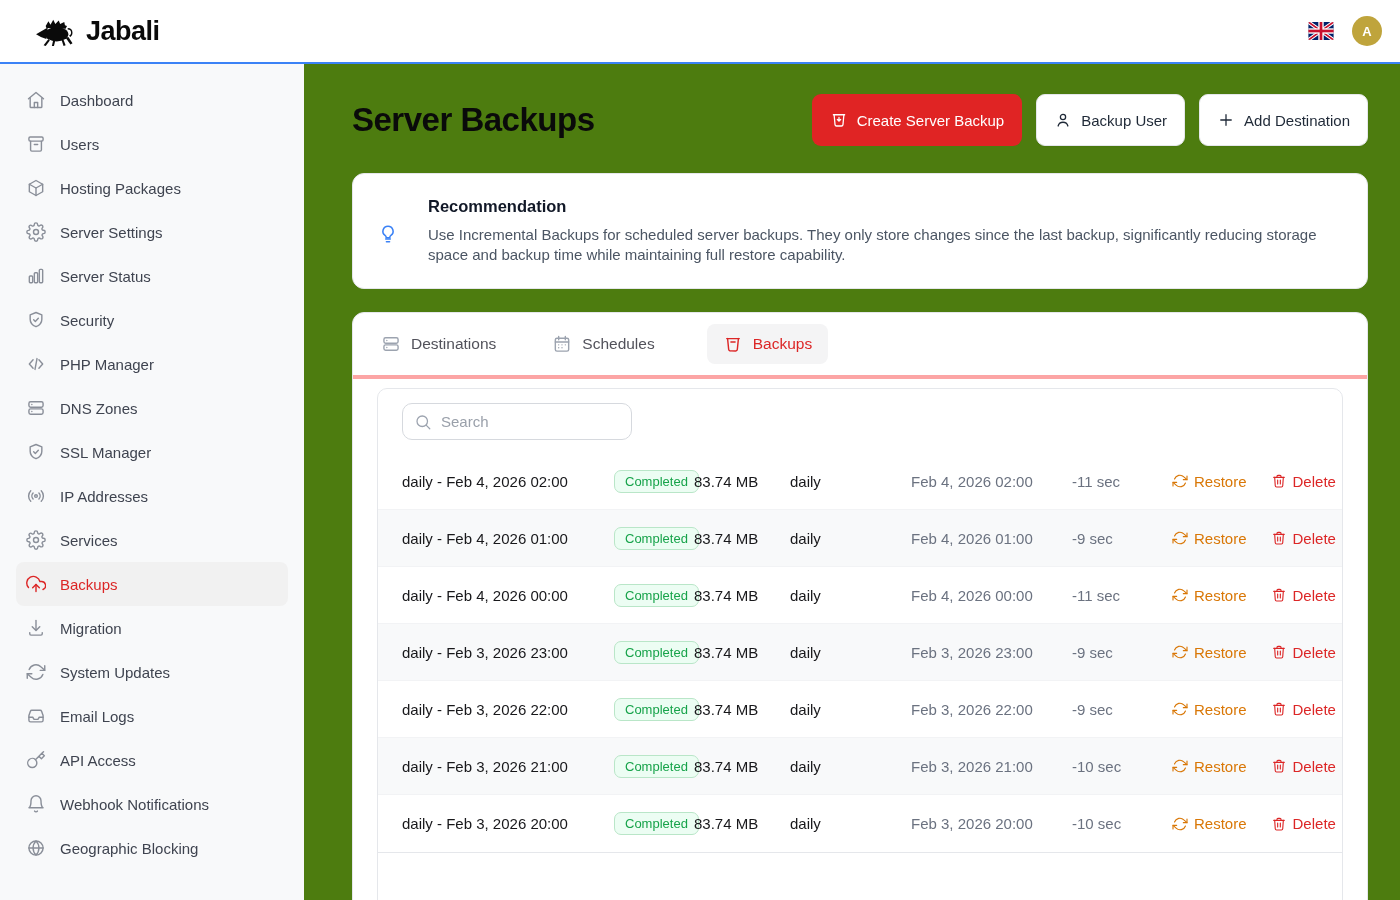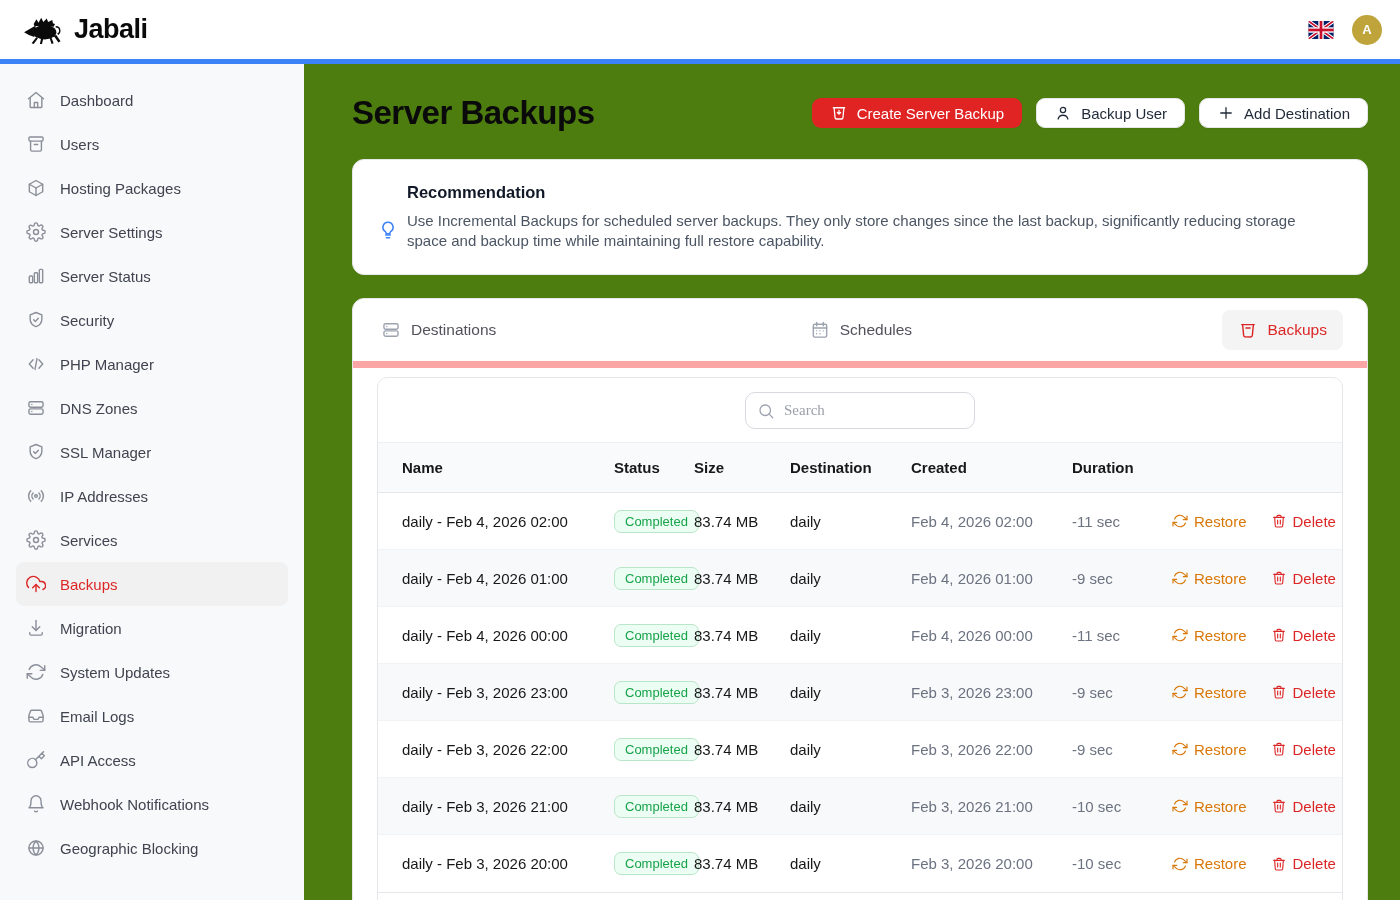--- a/index.html
+++ b/index.html
@@ -9,21 +9,21 @@
     width: 1400px; height: 900px; }
 
   
   .icn { width: 20px; height: 20px; fill: none; stroke: currentColor; stroke-width: 1.7;
     stroke-linecap: round; stroke-linejoin: round; flex: none; }
   .icn.sm { width: 16px; height: 16px; }
   .icn.lg { width: 22px; height: 22px; }
 
   
   .topbar { grid-column: 1 / 3; display: flex; align-items: center; justify-content: space-between;
-    padding: 0 18px 0 22px; background: #fff; border-bottom: 5px solid #3b82f6; }
+    padding: 0 18px 0 34px; background: #fff; border-bottom: 2px solid #3b82f6; }
   .brand { display: flex; align-items: center; gap: 8px; cursor: pointer; }
   .brand-name { font-size: 27px; font-weight: 800; letter-spacing: -0.5px; color: #0a0a0a; }
   .topbar-right { display: flex; align-items: center; gap: 18px; }
   .flag-btn { border: none; background: none; cursor: pointer; display: flex; }
   .flag-btn svg { border-radius: 2px; }
   .avatar { width: 30px; height: 30px; border-radius: 50%; border: none; cursor: pointer;
     background: #bfa43c; color: #fff; font-size: 13px; font-weight: 700;
     display: flex; align-items: center; justify-content: center;
     font-family: "Liberation Sans", sans-serif; }
 
@@ -34,50 +34,50 @@
     color: #3f4450; font-size: 15px; cursor: pointer; }
   .side-item .icn { color: #8a8f99; }
   .side-item.active { background: #f1f1f1; color: #dc2626; }
   .side-item.active .icn { color: #dc2626; }
 
   
   .main { padding: 30px 32px 0 48px; overflow: hidden; background: #4d7c0f; }
   .page-head { display: flex; align-items: center; justify-content: space-between; }
   .page-head h1 { font-size: 33px; font-weight: 800; letter-spacing: -0.5px; color: #0a0a0a; }
   .actions { display: flex; gap: 14px; }
-  .btn { display: inline-flex; align-items: center; gap: 9px; height: 30px; padding: 0 17px;
+  .btn { display: inline-flex; align-items: center; gap: 9px; height: 52px; padding: 0 17px;
     border-radius: 9px; font-size: 15px; cursor: pointer; font-family: inherit;
     border: 1px solid transparent; background: #fff; }
   .btn.primary { background: #e02424; color: #fff; font-weight: 500; }
   .btn.secondary { border-color: #e5e7eb; color: #1f2937;
     box-shadow: 0 1px 2px rgba(0,0,0,0.04); }
   .btn .icn { width: 18px; height: 18px; }
 
   .card { border: 1px solid #e5e7eb; border-radius: 12px; background: #fff; }
 
   
-  .reco { margin-top: 27px; padding: 23px 24px; display: flex; gap: 8px; align-items: center; }
+  .reco { margin-top: 27px; padding: 23px 24px; display: flex; gap: 29px; }
   .reco .icn { color: #3b82f6; margin-top: 26px; }
   .reco-title { font-size: 16.5px; font-weight: 700; color: #111827; margin-bottom: 9px; }
   .reco-text { font-size: 15px; line-height: 20px; color: #4b5563; max-width: 905px; }
 
   
   .tabcard { margin-top: 23px; height: 620px; overflow: hidden; }
   .tabs { display: flex; align-items: center; gap: 48px; padding: 11px 24px;
-    border-bottom: 7px solid #fca5a5; justify-content: space-between; }
+    border-bottom: 4px solid #fca5a5; }
   .tab { display: inline-flex; align-items: center; gap: 10px; border: none; background: none;
     font-size: 15.5px; color: #52525b; cursor: pointer; padding: 10px 4px; border-radius: 8px;
     font-family: inherit; }
   .tab .icn { color: #9ca3af; }
   .tab.active { background: #f4f4f5; color: #dc2626; padding: 10px 16px; }
   .tab.active .icn { color: #dc2626; }
 
   .tablecard { margin: 9px 24px 24px; border: 1px solid #e5e7eb; border-radius: 10px;
     overflow: hidden; }
-  .toolbar { display: flex; justify-content: center; padding: 14px 24px 13px; font-family: Liberation Serif, serif; }
+  .toolbar { display: flex; justify-content: flex-start; padding: 14px 24px 13px; }
   .search { position: relative; width: 230px; }
   .search .icn { position: absolute; left: 12px; top: 50%; transform: translateY(-50%);
     color: #9ca3af; width: 18px; height: 18px; }
   .search input { width: 100%; height: 37px; border: 1px solid #d6d9de; border-radius: 10px;
     padding: 0 12px 0 38px; font-size: 15px; font-family: inherit; color: #18181b; outline: none; }
   .search input::placeholder { color: #9aa0aa; }
 
   .thead, .trow { display: grid; grid-template-columns: 212px 80px 96px 121px 161px 100px 1fr;
     align-items: center; padding: 0 24px; }
   .thead { height: 51px; background: #f9fafb; border-top: 1px solid #eef0f2;
@@ -447,29 +447,20 @@
       <div class="tablecard">
         <div class="toolbar">
           <div class="search">
             <svg class="icn">
                 <use href="#i-search"></use>
               </svg>
             <input type="text" placeholder="Search" style="">
           </div>
         </div>
 
-        <div class="thead">
-          <span class="th">Name</span>
-          <span class="th">Status</span>
-          <span class="th">Size</span>
-          <span class="th">Destination</span>
-          <span class="th">Created</span>
-          <span class="th">Duration</span>
-          <span class="th"></span>
-        </div>
 
         <div class="rows">
 
             <div class="trow">
               <span class="td name">daily - Feb 4, 2026 02:00</span>
               <span class="td">
                 <span class="badge">Completed</span>
               </span>
               <span class="td">83.74 MB</span>
               <span class="td">daily</span>

